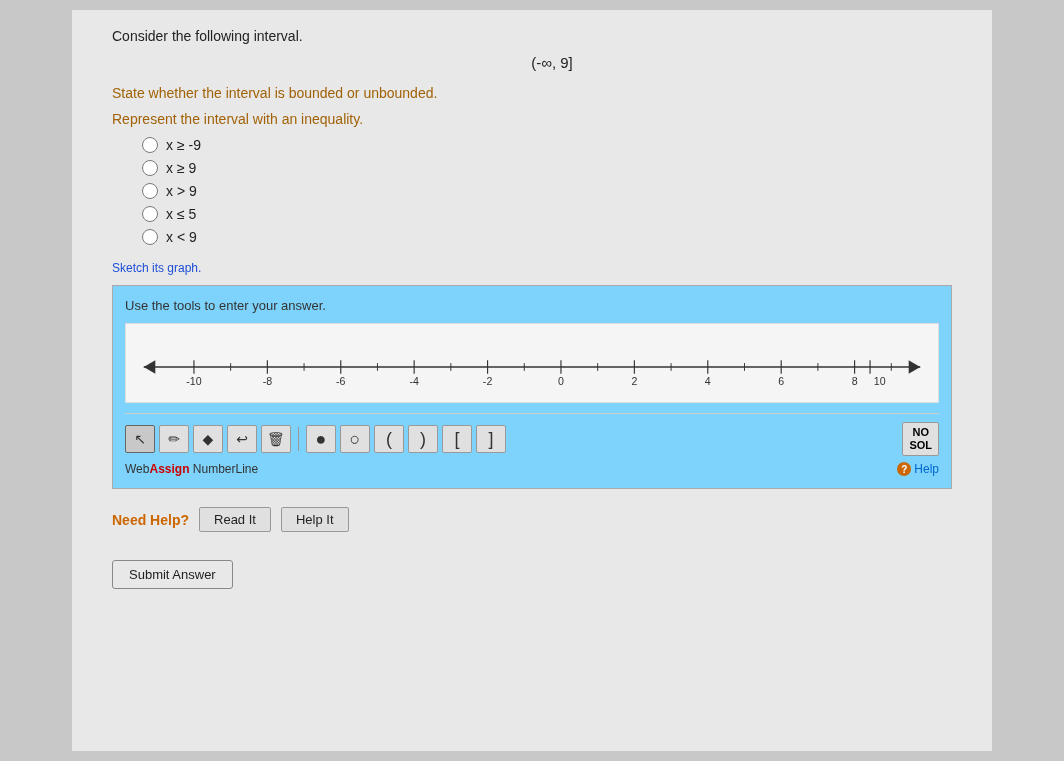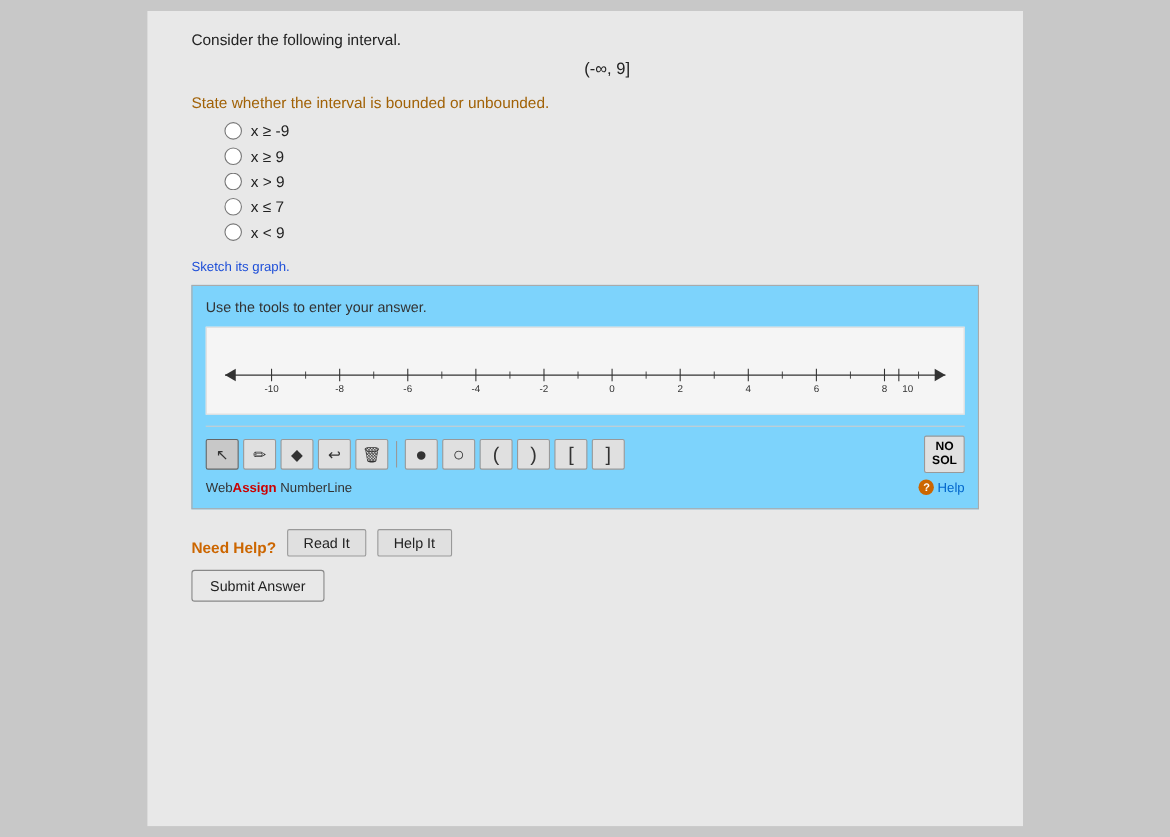--- a/index.html
+++ b/index.html
@@ -9,21 +9,21 @@
       font-size: 14px;
       color: #222;
       min-height: 761px;
       display: flex;
       justify-content: center;
       align-items: flex-start;
       padding: 10px;
     }
     .page-container {
       background: #e8e8e8;
-      width: 796px;
+      width: 920px;
       min-height: 741px;
       padding: 18px 40px 30px 40px;
       position: relative;
     }
     .question-text {
       font-size: 14px;
       margin-bottom: 10px;
       color: #222;
     }
     .interval-display {
@@ -147,23 +147,23 @@
     .help-link {
       font-size: 12px;
       color: #0066cc;
       cursor: pointer;
       display: flex;
       align-items: center;
       gap: 3px;
     }
     .need-help-row {
       display: flex;
-      align-items: flex-end;
+      align-items: center;
       gap: 10px;
-      margin-bottom: 12px;
+      margin-bottom: 28px;
     }
     .need-help-label {
       font-size: 14px;
       color: #cc6600;
       font-weight: bold;
     }
     .help-btn {
       border: 1px solid #999;
       background: #e0e0e0;
       padding: 4px 14px;
@@ -189,37 +189,38 @@
 
   <p class="question-text">Consider the following interval.</p>
 
   <div class="interval-display">
     <span>(-∞, 9]</span>
   </div>
 
   <p class="section-label">State whether the interval is bounded or unbounded.</p>
 
 
+  <p class="section-label">Represent the interval with an inequality.</p>
 
   <div class="radio-group">
     <label class="radio-item">
       <input type="radio" name="inequality" value="0" style="">
       <span class="radio-label">x ≥ -9</span>
     </label>
     <label class="radio-item">
       <input type="radio" name="inequality" value="1" style="">
       <span class="radio-label">x ≥ 9</span>
     </label>
     <label class="radio-item">
       <input type="radio" name="inequality" value="2" style="">
       <span class="radio-label">x &gt; 9</span>
     </label>
     <label class="radio-item">
       <input type="radio" name="inequality" value="3" style="">
-      <span class="radio-label">x ≤ 7</span>
+      <span class="radio-label">x ≤ 5</span>
     </label>
     <label class="radio-item">
       <input type="radio" name="inequality" value="4" style="">
       <span class="radio-label">x &lt; 9</span>
     </label>
   </div>
 
   <p class="sketch-label">Sketch its graph.</p>
 
   <div class="graph-container">

